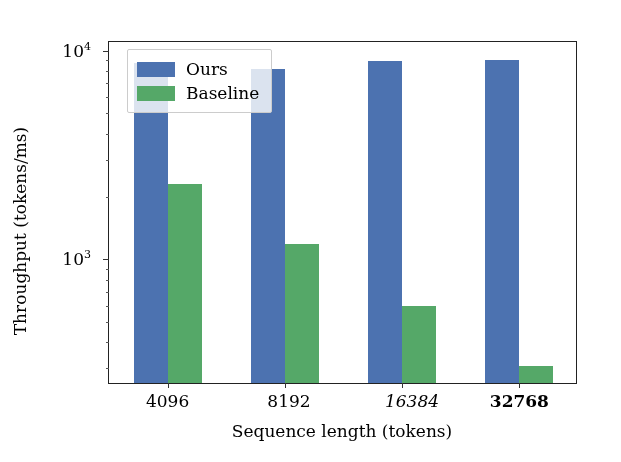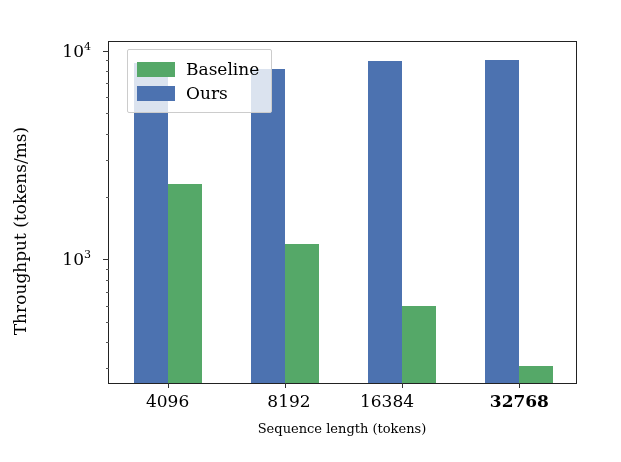--- a/index.html
+++ b/index.html
@@ -30,21 +30,21 @@
   .bar{position:absolute;bottom:0;}
   .bar.ours{background:#4c72b0;}
   .bar.base{background:#55a868;}
 
   
   #ylabel{position:absolute;left:20px;top:50%;
           transform:translate(-50%,-50%) rotate(-90deg);
           transform-origin:center center;
           font-size:17px;white-space:nowrap;}
   #xlabel{position:absolute;left:342px;top:421px;
-          transform:translateX(-50%);font-size:13px;white-space:nowrap;}
+          transform:translateX(-50%);font-size:17px;white-space:nowrap;}
 
   
   #legend{position:absolute;left:18px;top:7px;
           background:rgba(255,255,255,0.80);
           border:1px solid #cccccc;border-radius:2px;
           padding:7px 12px 7px 9px;box-sizing:border-box;}
   .legrow{display:flex;align-items:center;height:24px;}
   .legpatch{width:38px;height:15px;margin-right:11px;flex:none;}
   .legpatch.ours{background:#4c72b0;}
   .legpatch.base{background:#55a868;}
@@ -87,30 +87,30 @@
         <div class="ytick minor" style="top: 71.466px;"></div>
         <div class="ytick minor" style="top: 54.9403px;"></div>
         <div class="ytick minor" style="top: 40.9681px;"></div>
         <div class="ytick minor" style="top: 28.8647px;"></div>
         <div class="ytick minor" style="top: 18.1888px;"></div>
         <div class="xtick" style="left: 58.625px;"></div>
         <div class="xtlabel" style="left: 58.625px;">4096</div>
         <div class="xtick" style="left: 175.875px;"></div>
         <div class="xtlabel" style="left: 180px;">8192</div>
         <div class="xtick" style="left: 293.125px;"></div>
-        <div class="xtlabel" style="left: 278px;">16384</div>
+        <div class="xtlabel" style="left: 303px; font-style: italic;">16384</div>
         <div class="xtick" style="left: 410.375px;"></div>
         <div class="xtlabel" style="left: 410.375px; font-weight: bold;">32768</div>
       </div>
 
     <div id="legend">
       <div class="legrow">
+        <span class="legpatch ours"></span>
+        <span class="legtext">Ours</span>
+      </div>
+      <div class="legrow">
         <span class="legpatch base"></span>
         <span class="legtext">Baseline</span>
-      </div>
-      <div class="legrow">
-        <span class="legpatch ours"></span>
-        <span class="legtext">Ours</span>
       </div>
     </div>
   </div>
 
 </div>
 
 </body></html>

